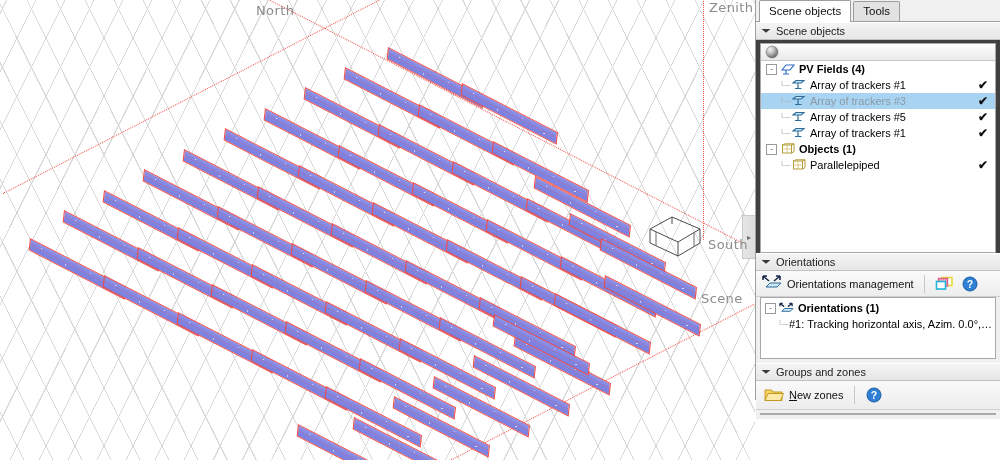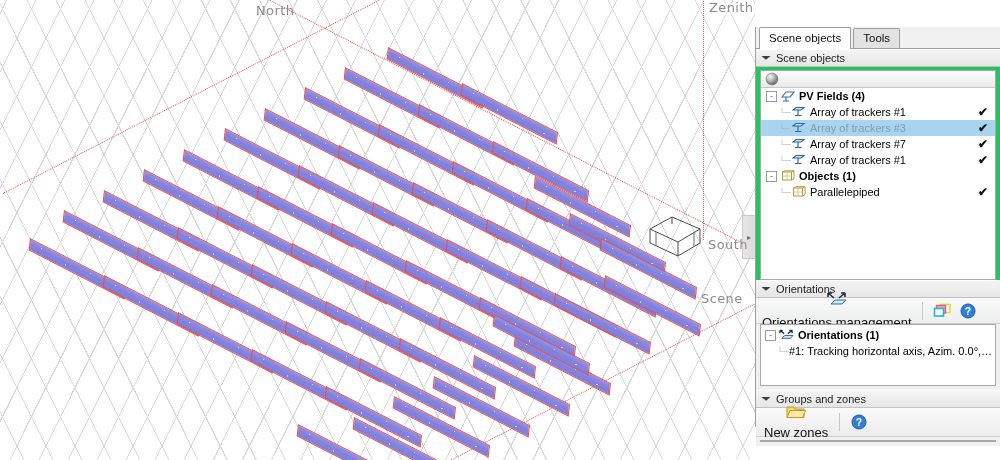--- a/index.html
+++ b/index.html
@@ -87,23 +87,23 @@
   #vp-handle{
     position:absolute;right:0;top:215px;width:12px;height:42px;
     background:linear-gradient(90deg,#e6e6e6,#dcdcdc);
     border:1px solid #c9c9c9;border-right:none;
     display:flex;align-items:center;justify-content:center;
     font-size:8px;color:#6b6b6b;cursor:pointer;
   }
 
   
   #panel{
-    width:245px;height:400px;background:#22c55e;
+    width:245px;height:400px;background:#404040;
     border-left:1px solid #a0a0a0;box-sizing:border-box;
-    display:flex;flex-direction:column;margin-top:27px;
+    display:flex;flex-direction:column;
   }
 
   
   #tabstrip{
     height:22px;background:#f0f0f0;display:flex;align-items:flex-end;
     padding-left:3px;border-bottom:1px solid #9e9e9e;box-sizing:border-box;flex:0 0 auto;
   }
   .tab{
     height:19px;line-height:19px;padding:0 9px;font-size:11.5px;color:#111;
     background:#e2e2e2;border:1px solid #9e9e9e;border-bottom:none;
@@ -151,21 +151,21 @@
   .lbl{white-space:nowrap;overflow:hidden;text-overflow:ellipsis;}
   .lbl.bold{font-weight:bold;}
   .check{
     position:absolute;right:7px;top:1px;font-size:12px;color:#111;font-weight:bold;
   }
 
   
   #orient-bar{height:26px;display:flex;align-items:center;gap:7px;padding:0 6px;
     background:linear-gradient(180deg,#fafafa,#eceded);border-bottom:1px solid #cfcfcf;
     flex:0 0 auto;box-sizing:border-box;}
-  .tbtn{display:flex;align-items:center;gap:5px;cursor:pointer;font-size:13px;color:#111;flex-direction:column;}
+  .tbtn{display:flex;align-items:center;gap:5px;cursor:pointer;font-size:11px;color:#111;}
   .vsep{width:1px;height:18px;background:#c8c8c8;margin:0 3px;}
   #orient-tree-wrap{padding:0 4px 4px 4px;box-sizing:border-box;flex:0 0 auto;background:#f0f0f0;}
   #orient-tree{
     background:#fff;border:1px solid #a8a8a8;height:62px;box-sizing:border-box;
     overflow:hidden;padding-top:2px;position:relative;
   }
 
   
   #groups-bar{height:29px;display:flex;align-items:center;gap:8px;padding:0 8px;
     background:linear-gradient(180deg,#fafafa,#ececec);border-bottom:1px solid #cfcfcf;
@@ -337,21 +337,21 @@
             </div>
             <div class="row">
               <span class="indent" style="width: 18px;"></span>
               <span class="dash" style="font-size: 8px;">└─</span>
               <span class="ico">
                 <svg width="14" height="12" viewBox="0 0 14 12">
                   <path d="M1,4 L4,1.5 L12,1.5 L9,4 Z" fill="#cfe8f5" stroke="#2d6b9b" stroke-width="1.1"></path>
                   <path d="M6,4 L6,9 M3,9.5 L9.5,9.5" stroke="#2d6b9b" stroke-width="1.2" fill="none"></path>
                 </svg>
               </span>
-              <span class="lbl">Array of trackers #7</span>
+              <span class="lbl">Array of trackers #5</span>
               <span class="check">✔</span>
             </div>
             <div class="row">
               <span class="indent" style="width: 18px;"></span>
               <span class="dash" style="font-size: 8px;">└─</span>
               <span class="ico">
                 <svg width="14" height="12" viewBox="0 0 14 12">
                   <path d="M1,4 L4,1.5 L12,1.5 L9,4 Z" fill="#cfe8f5" stroke="#2d6b9b" stroke-width="1.1"></path>
                   <path d="M6,4 L6,9 M3,9.5 L9.5,9.5" stroke="#2d6b9b" stroke-width="1.2" fill="none"></path>
                 </svg>

